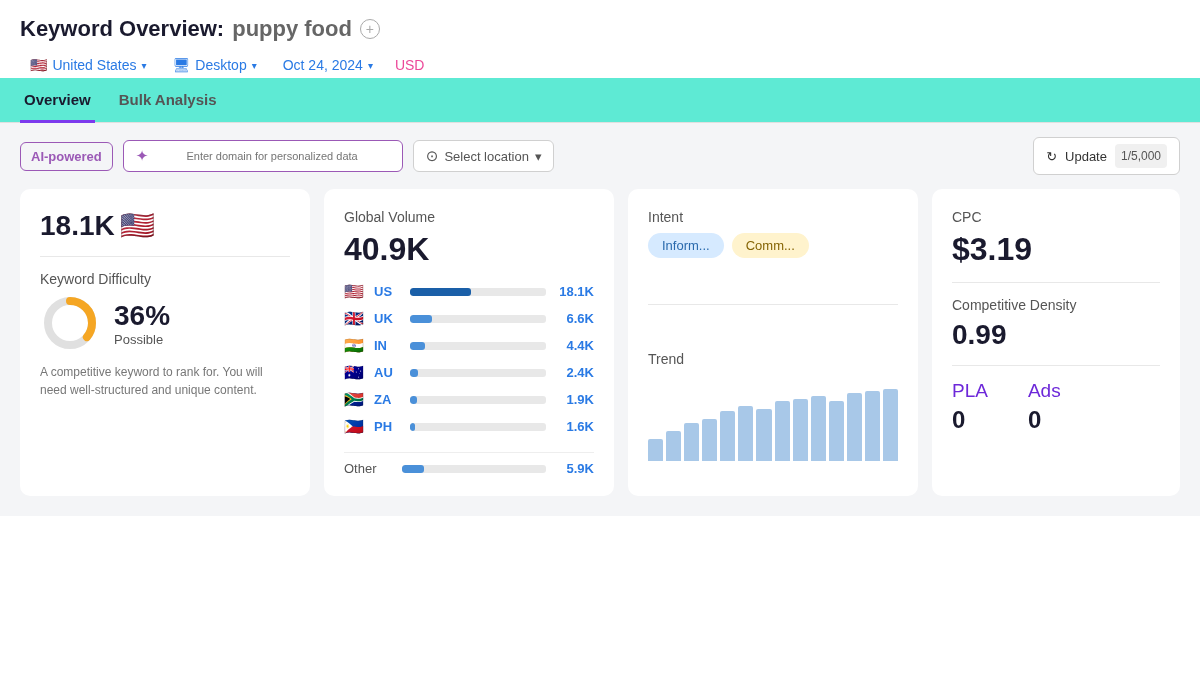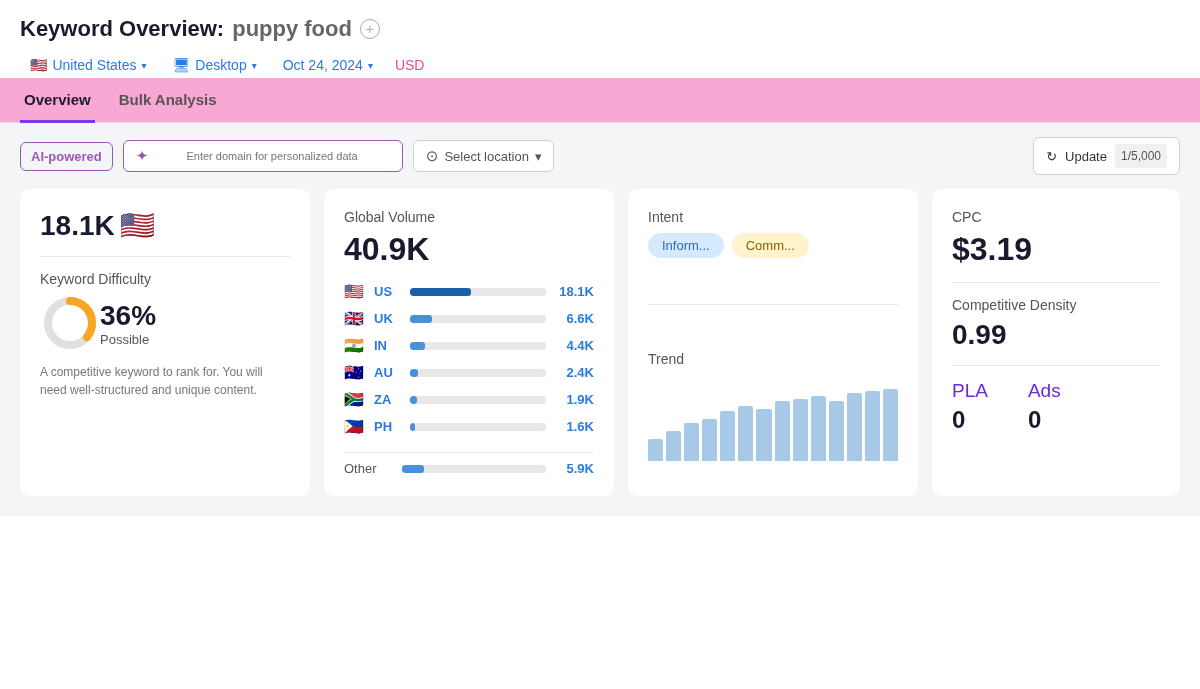--- a/index.html
+++ b/index.html
@@ -13,21 +13,21 @@
     .title-keyword { font-size: 22px; font-weight: 700; color: #1a1a2e; }
     .title-query { font-size: 22px; font-weight: 700; color: #666; }
     .title-add-icon { width: 20px; height: 20px; border-radius: 50%; border: 1.5px solid #aaa; display: flex; align-items: center; justify-content: center; color: #aaa; font-size: 14px; cursor: pointer; }
 
     .filters-row { display: flex; align-items: center; gap: 6px; margin-bottom: 0; padding-bottom: 0; }
     .filter-btn { display: flex; align-items: center; gap: 5px; padding: 5px 10px; border: none; background: transparent; color: #2a7ae4; font-size: 14px; cursor: pointer; font-weight: 500; }
     .filter-btn .caret { font-size: 10px; color: #2a7ae4; }
     .filter-usd { color: #ec4899; font-size: 14px; padding: 5px 6px; }
 
     
-    .tabs-row { display: flex; align-items: center; border-bottom: 1.5px solid #e0e0e0; margin: 0 0 0 0; padding: 0 20px; background: #f9a8d4; }
+    .tabs-row { display: flex; align-items: center; border-bottom: 1.5px solid #e0e0e0; margin: 0 0 0 0; padding: 0 20px; background: #5eead4; }
     .tab { padding: 12px 4px; margin-right: 20px; font-size: 15px; font-weight: 600; color: #555; cursor: pointer; border-bottom: 3px solid transparent; position: relative; top: 1px; }
     .tab.active { color: #1a1a2e; border-bottom: 3px solid #7c3aed; }
 
     
     .toolbar { display: flex; align-items: center; gap: 10px; padding: 14px 20px; background: #f4f5f7; }
     .ai-badge { background: transparent; border: 1.5px solid #9b59b6; color: #9b59b6; padding: 6px 10px; border-radius: 6px; font-size: 13px; font-weight: 600; white-space: nowrap; }
     .domain-input-wrapper { display: flex; align-items: center; gap: 6px; background: #fff; border: 1.5px solid #9b59b6; border-radius: 6px; padding: 6px 12px; flex: 0 0 280px; }
     .domain-input-wrapper .sparkle { color: #9b59b6; font-size: 15px; }
     .domain-input { border: none; outline: none; font-size: 11px; color: #8b5cf6; width: 100%; background: transparent; text-align: center; }
     .location-btn { display: flex; align-items: center; gap: 6px; background: #fff; border: 1.5px solid #d0d0d0; border-radius: 6px; padding: 6px 12px; color: #555; font-size: 13px; cursor: pointer; }
@@ -40,21 +40,21 @@
     .cards-grid { display: grid; grid-template-columns: 290px 290px 290px 1fr; gap: 14px; padding: 0 20px 20px; background: #f4f5f7; }
 
     .card { background: #fff; border-radius: 10px; padding: 20px; }
 
     
     .metric-label { font-size: 14px; color: #555; margin-bottom: 6px; }
     .metric-value { font-size: 28px; font-weight: 700; color: #1a1a2e; display: flex; align-items: center; gap: 6px; }
     .divider { border: none; border-top: 1px solid #e8e8e8; margin: 14px 0; }
 
     
-    .donut-row { display: flex; align-items: center; gap: 0; }
+    .donut-row { display: flex; align-items: center; gap: 14px; }
     .donut-container { position: relative; width: 60px; height: 60px; }
     .donut-svg { transform: rotate(-90deg); }
     .kd-info { }
     .kd-percent { font-size: 28px; font-weight: 700; color: #1a1a2e; }
     .kd-label { font-size: 13px; color: #555; }
     .kd-desc { font-size: 12px; color: #777; margin-top: 10px; line-height: 1.5; }
 
     
     .global-val { font-size: 32px; font-weight: 700; margin-bottom: 14px; }
     .country-row { display: flex; align-items: center; gap: 8px; margin-bottom: 8px; font-size: 13px; }

